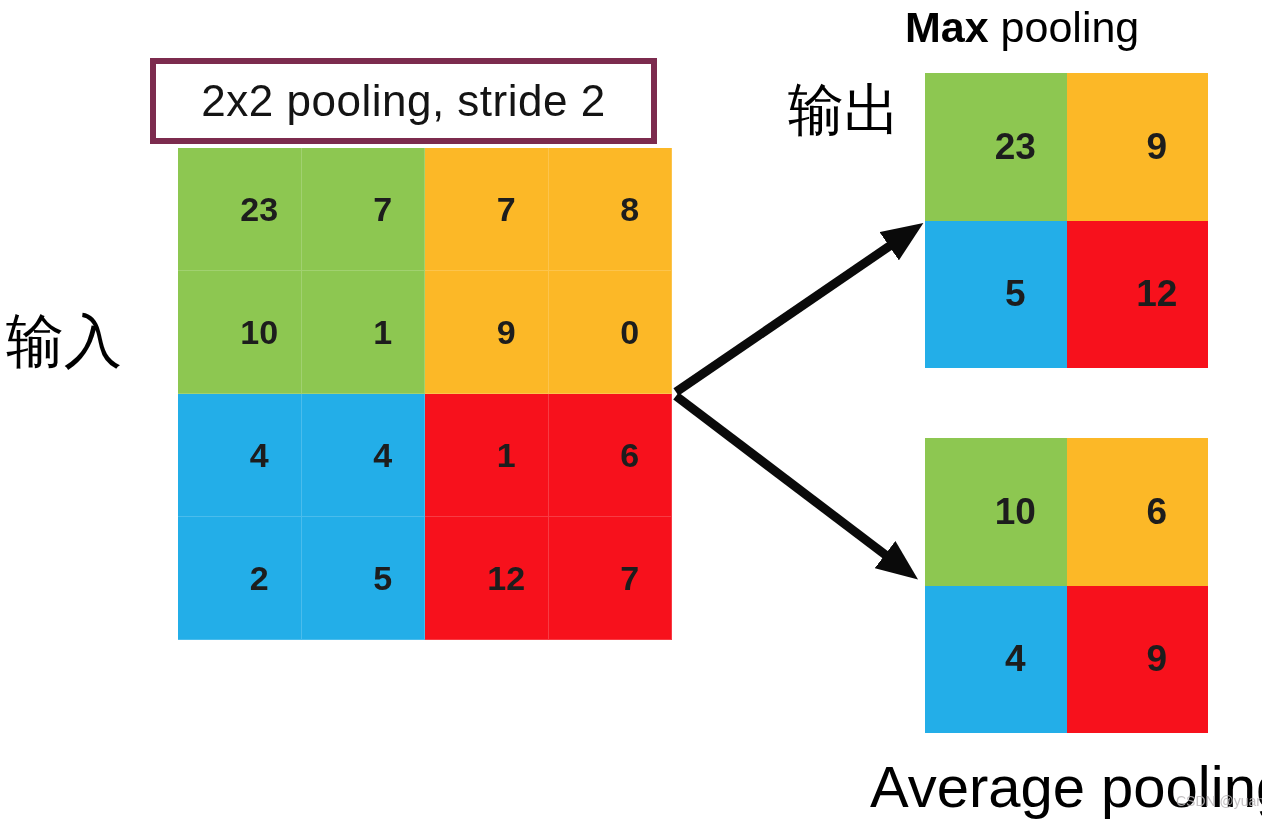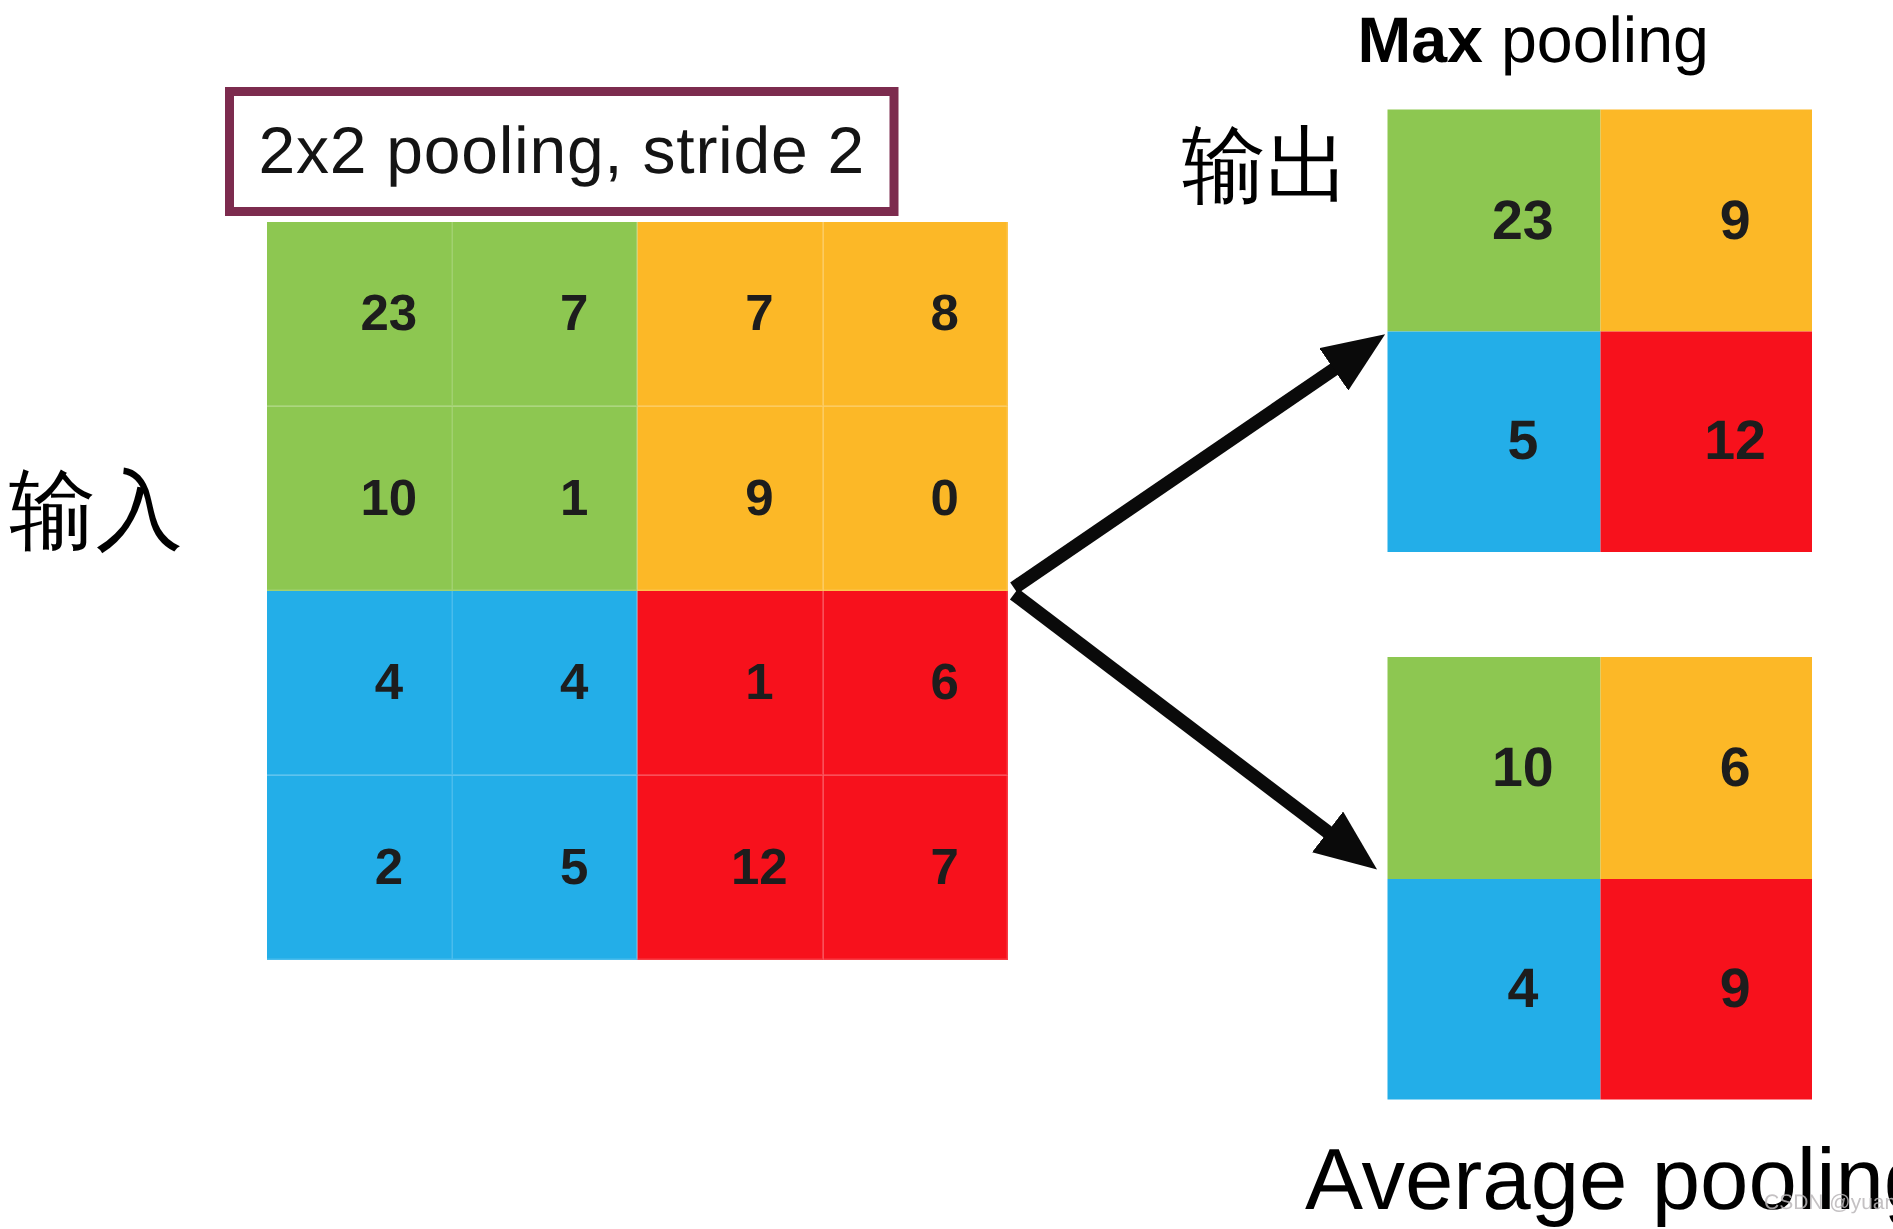--- a/index.html
+++ b/index.html
@@ -1,21 +1,21 @@
 <!DOCTYPE html>
 <html><head>
 <meta charset="utf-8">
 <style>
   html,body { margin:0; padding:0; background:#ffffff; }
   .canvas {
     position:relative; width:1262px; height:819px; background:#ffffff;
     font-family:"Liberation Sans", sans-serif; overflow:hidden;
   }
   .title-box {
-    position:absolute; left:150px; top:58px; width:449px; height:86px;
+    position:absolute; left:150px; top:58px; width:507px; height:86px;
     box-sizing:border-box; border:6px solid #7c2b4e; background:#ffffff;
     display:flex; align-items:center; justify-content:center;
     font-size:44px; color:#141414; letter-spacing:0.5px;
   }
   .cjk-label { position:absolute; color:#000; line-height:1; }
   .input-label  { left:6px;  top:312px; font-size:58px; }
   .output-label { left:788px; top:82px; font-size:56px; }
   .grid { position:absolute; display:grid; }
   .input-grid {
     left:178px; top:148px; width:494px; height:492px;

